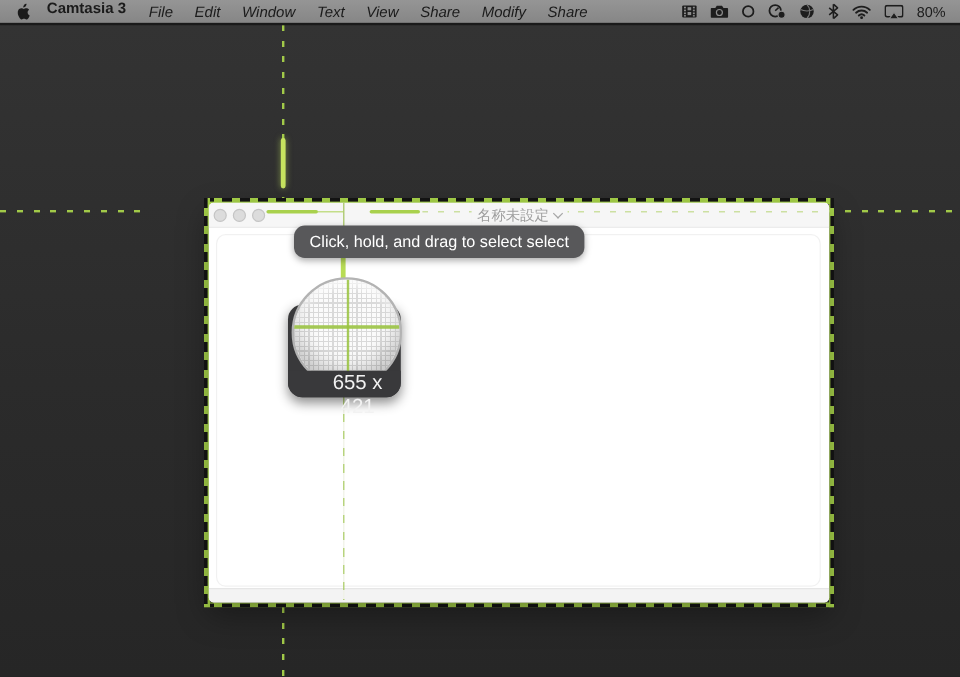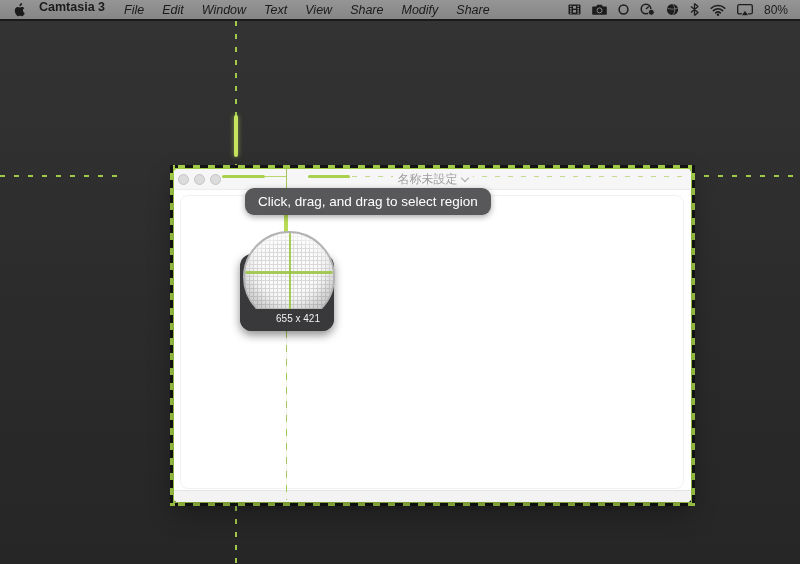--- a/index.html
+++ b/index.html
@@ -103,21 +103,21 @@
                   background-image:
                     repeating-linear-gradient(0deg,#d9d9d9 0 1px,rgba(0,0,0,0) 1px 4px),
                     repeating-linear-gradient(90deg,#d9d9d9 0 1px,rgba(0,0,0,0) 1px 4px);
                   border:2px solid #b3b3b3;
                   box-shadow: inset 0 -12px 16px rgba(0,0,0,.22),
                               inset 0 5px 8px rgba(255,255,255,.85); }
   .lc-h { position:absolute; left:0; right:0; top:38px; height:2.5px; background:rgba(154,196,62,.85); }
   .lc-v { position:absolute; top:0; bottom:0; left:43.5px; width:2.5px; background:rgba(154,196,62,.85); }
   .loupe-band { position:absolute; left:240px; top:309px; width:94px; height:22px;
                 background:#39393b; border-radius:0 0 12px 12px; z-index:13;
-                text-align:center; font-size:10px; color:#f2f2f2; line-height:20px;padding-left:22px; }
+                text-align:center; font-size:17px; color:#f2f2f2; line-height:20px;padding-left:22px; }
 </style>
 </head>
 <body>
 
 <div class="screen">
 
   <div class="menubar">
     <div class="mb-left">
       <span class="apple-wrap">
         <svg width="12" height="14" viewBox="0 0 12 14">
@@ -213,21 +213,21 @@
       <div class="wg wg-h-solid2"></div>
       <div class="wg wg-v-title"></div>
       <div class="wg wg-v-body"></div>
       <div class="wg wg-v-thick"></div>
 
       <div class="canvas-outline"></div>
       <div class="win-footer"></div>
     </div>
   </div>
 
-  <div class="tooltip">Click, drag, and drag to select region</div>
+  <div class="tooltip">Click, hold, and drag to select select</div>
 
   <div class="loupe-rect"></div>
   <div class="loupe-circle">
     <div class="lc-h"></div>
     <div class="lc-v"></div>
   </div>
   <div class="loupe-band">655 x 421</div>
 
 </div>
 

